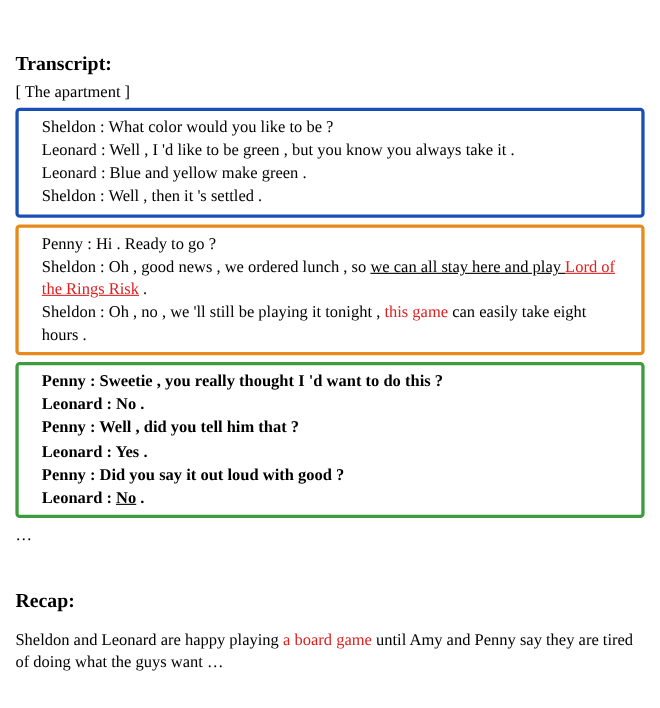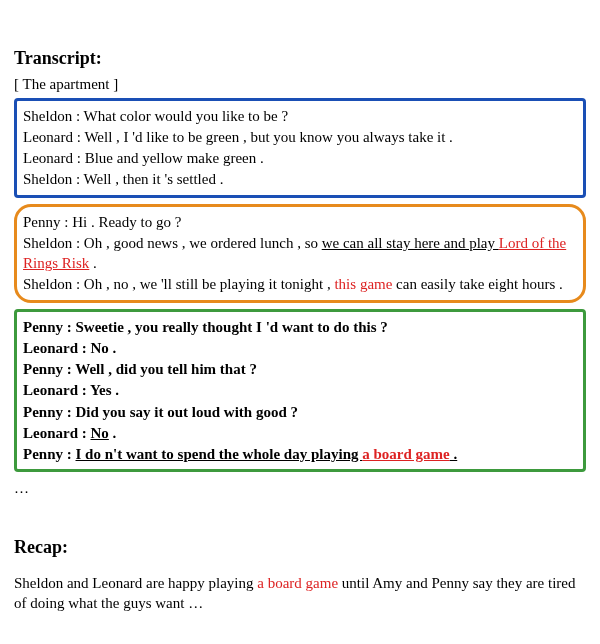--- a/index.html
+++ b/index.html
@@ -23,31 +23,31 @@
     margin-bottom: 3px;
   }
   .segment {
     border: 3px solid #000;
     border-radius: 4px;
     padding: 4px 6px;
     margin-bottom: 6px;
     position: relative;
   }
   .segment.blue { border-color: #1a4fb5; }
-  .segment.orange { border-color: #e78a1c; border-radius: 17px; }
+  .segment.orange { border-color: #e78a1c; }
   .segment.green { border-color: #3d9a3d; font-weight: bold; }
   
   .segment::before {
     content: "";
     position: absolute;
     inset: -1px;
     border-radius: 5px;
     pointer-events: none;
   }
-  .line { margin: 1px 0; }
+  .line { margin: 1px 15px; }
   .speaker { }
   .red { color: #d22; }
   .ul { text-decoration: underline; }
   .ellips { margin: 2px 0 6px 0; }
   .recap-body { margin-top: 14px; }
 </style>
 </head>
 <body>
 
 <div class="heading">Transcript:</div>
@@ -92,23 +92,20 @@
   </div>
   <div class="line">
     <span class="speaker">Leonard : </span><span>Yes .</span>
   </div>
   <div class="line">
     <span class="speaker">Penny : </span><span>Did you say it out loud with good ?</span>
   </div>
   <div class="line">
     <span class="speaker">Leonard : </span><span class="ul">No</span><span> .</span>
   </div>
-  <div class="line">
-    <span class="speaker">Penny : </span><span class="ul">I do n't want to spend the whole day playing </span><span class="ul red">a board game</span><span class="ul"> .</span>
-  </div>
 </div>
 
 <div class="ellips">…</div>
 
 <div class="heading">Recap:</div>
 <div class="recap-body">
   <span>Sheldon and Leonard are happy playing </span><span class="red">a board game</span><span> until Amy and Penny say they are tired of doing what the guys want …</span>
 </div>
 
 </body></html>

